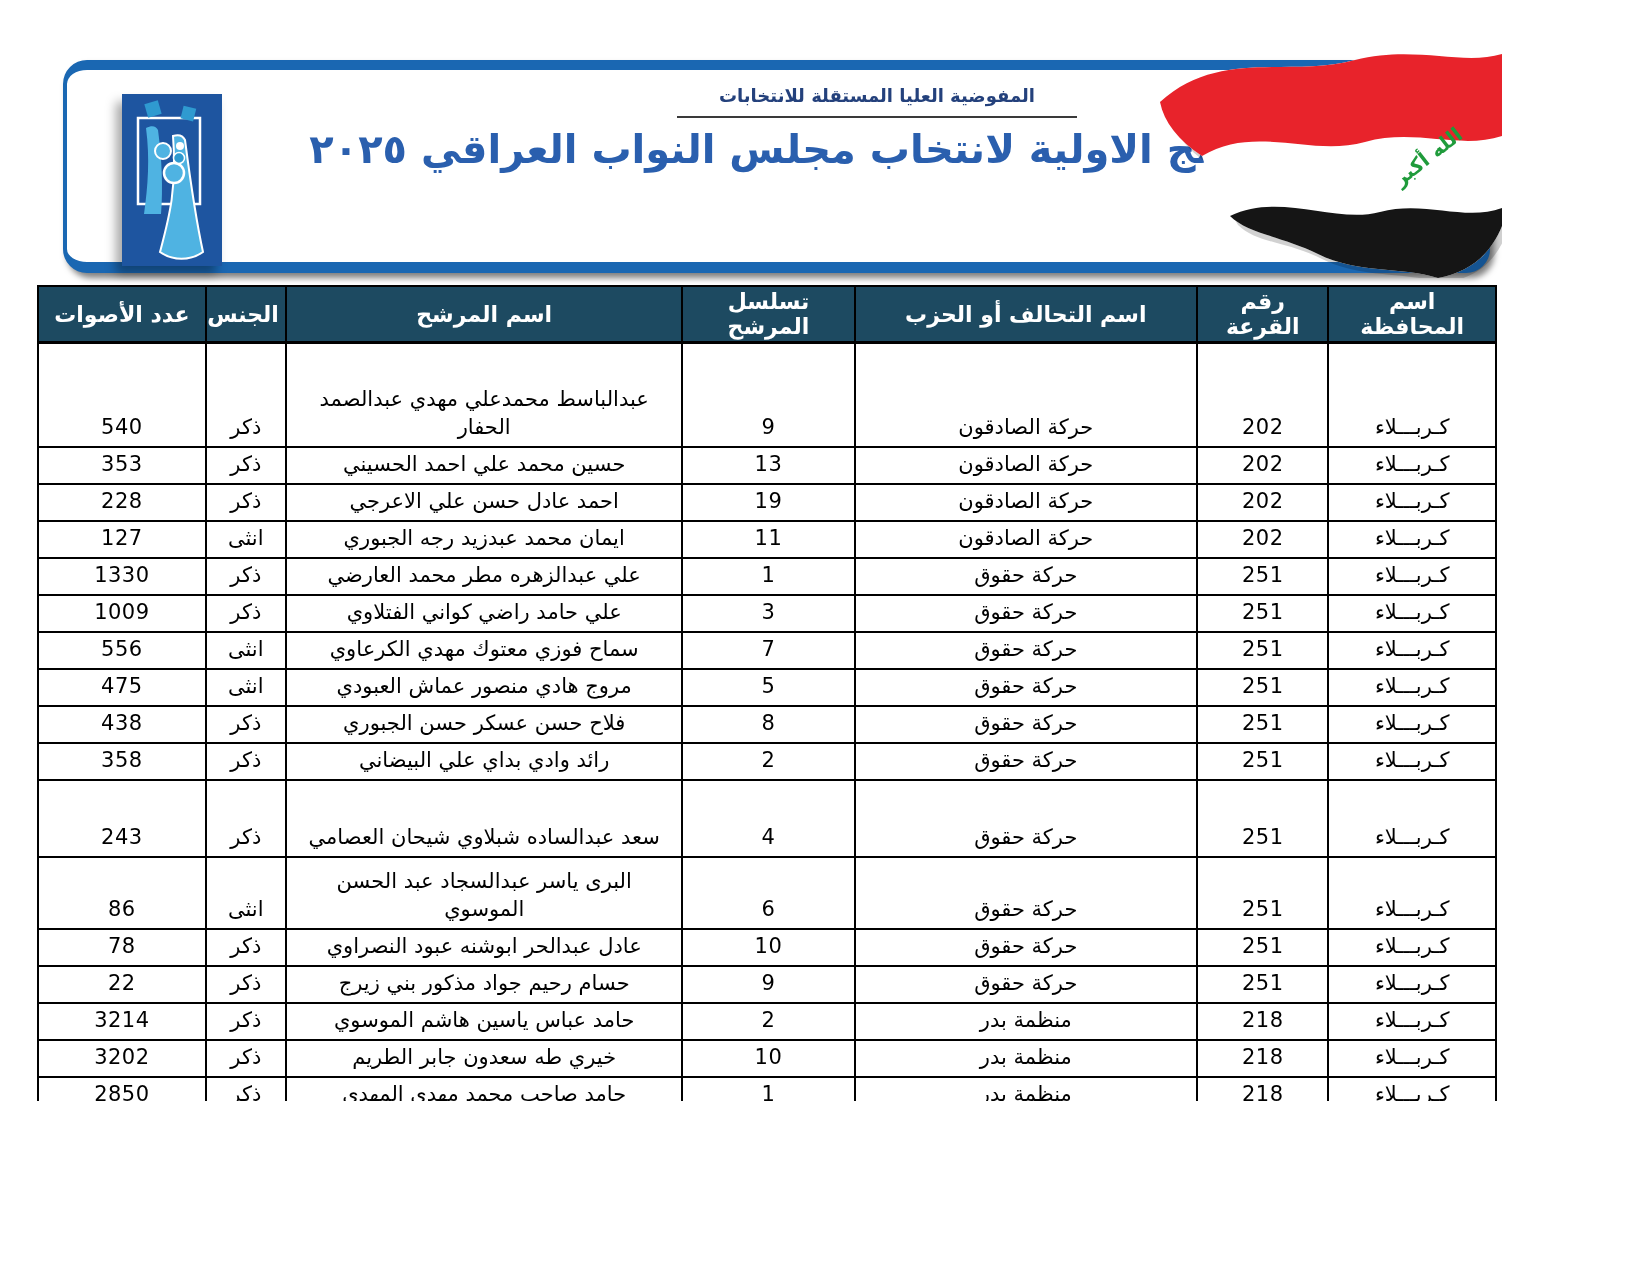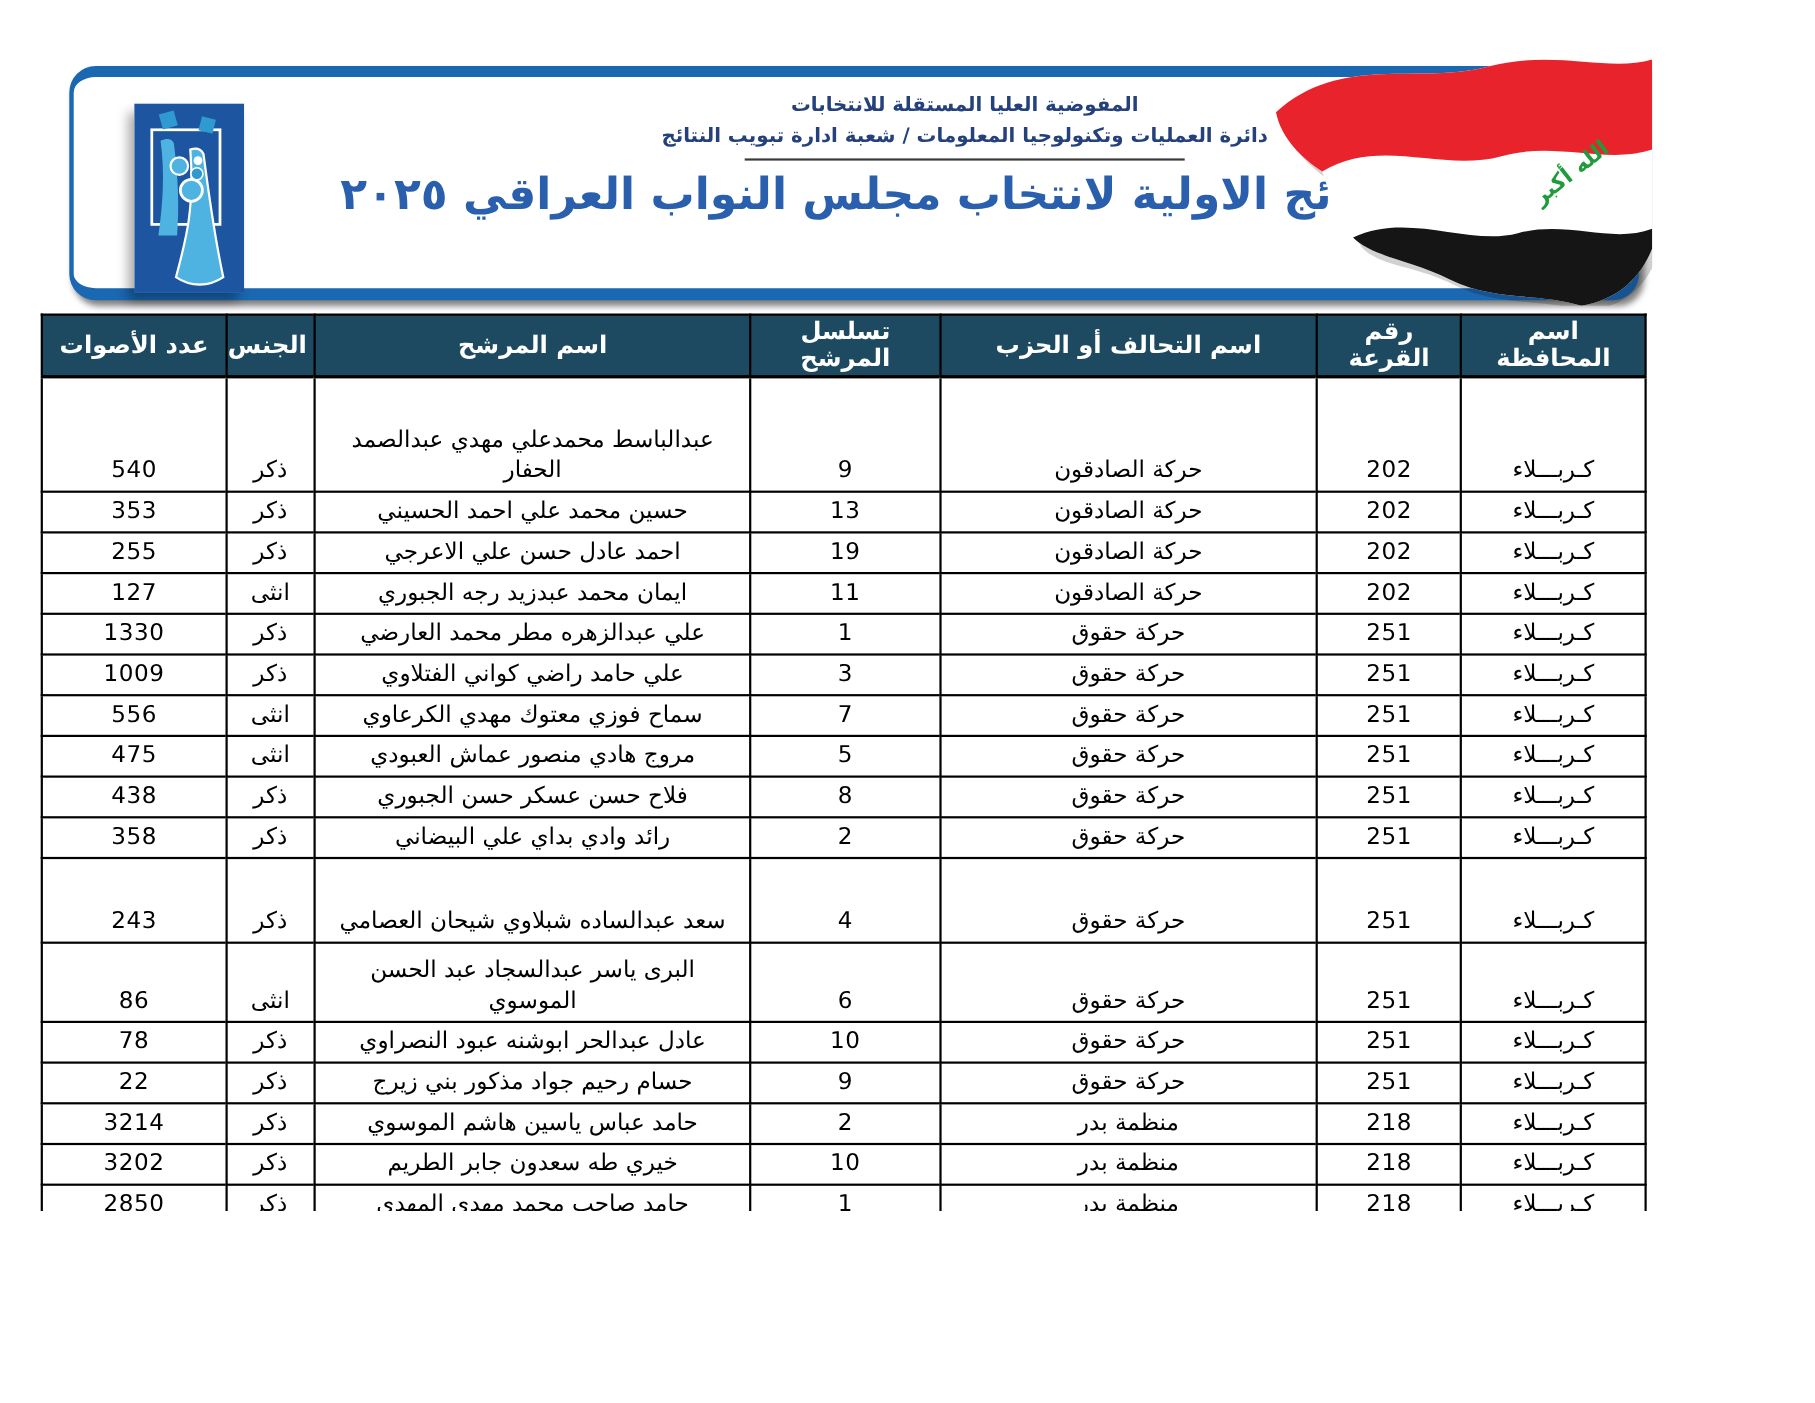--- a/index.html
+++ b/index.html
@@ -56,21 +56,20 @@
         <circle cx="41" cy="57" r="8" fill="#4fb3e2" stroke="#ffffff" stroke-width="2"></circle>
         <path d="M38,158 C47,124 55,96 51,42 C57,40 61,42 63,46 C69,92 74,126 81,158 C68,167 51,167 38,158 Z" fill="#4fb3e2" stroke="#ffffff" stroke-width="2"></path>
         <circle cx="52" cy="79" r="10" fill="#4fb3e2" stroke="#ffffff" stroke-width="2.5"></circle>
         <circle cx="58" cy="52" r="4" fill="#ffffff"></circle>
         <circle cx="57" cy="64" r="5.5" fill="#2f9ad0" stroke="#ffffff" stroke-width="1.5"></circle>
       </svg>
     </div>
 
     <div class="banner-text">
       <div class="org-line">المفوضية العليا المستقلة للانتخابات</div>
-      <div class="org-line">دائرة العمليات وتكنولوجيا المعلومات / شعبة ادارة تبويب النتائج</div>
       <div class="org-divider"></div>
       <div class="banner-title">النتائج الاولية لانتخاب مجلس النواب العراقي ٢٠٢٥</div>
     </div>
   </div>
 
   <svg class="flag" viewBox="0 0 372 238" xmlns="http://www.w3.org/2000/svg">
     <path d="M34,66 C94,12 164,42 229,24 C289,9 336,30 372,18 L372,190 C360,219 340,234 308,238 C268,226 228,234 188,214 C152,196 122,198 104,180 C92,160 82,140 76,120 C52,104 38,86 34,66 Z" fill="rgba(0,0,0,0.18)" transform="translate(4,5)"></path>
     <path d="M30,62 C90,8 160,38 225,20 C285,5 332,26 372,14 L372,186 C360,215 340,232 308,238 C268,226 228,234 188,214 C152,196 118,194 100,176 C88,156 78,136 72,116 C48,100 34,82 30,62 Z" fill="#ffffff"></path>
     <path d="M30,62 C90,8 160,38 225,20 C285,5 332,26 372,14 L372,96 C330,110 285,88 235,102 C180,117 125,84 72,116 C48,100 34,82 30,62 Z" fill="#e8232b"></path>
     <path d="M100,176 C150,152 205,184 250,172 C295,160 335,182 372,168 L372,186 C360,215 340,232 308,238 C268,226 228,234 188,214 C152,196 118,194 100,176 Z" fill="#151515"></path>
@@ -117,21 +116,21 @@
           <td>ذكر</td>
           <td class="num">353</td>
         </tr>
         <tr>
           <td>كـربـــلاء</td>
           <td class="num">202</td>
           <td>حركة الصادقون</td>
           <td class="num">19</td>
           <td>احمد عادل حسن علي الاعرجي</td>
           <td>ذكر</td>
-          <td class="num">255</td>
+          <td class="num">228</td>
         </tr>
         <tr>
           <td>كـربـــلاء</td>
           <td class="num">202</td>
           <td>حركة الصادقون</td>
           <td class="num">11</td>
           <td>ايمان محمد عبدزيد رجه الجبوري</td>
           <td>انثى</td>
           <td class="num">127</td>
         </tr>

